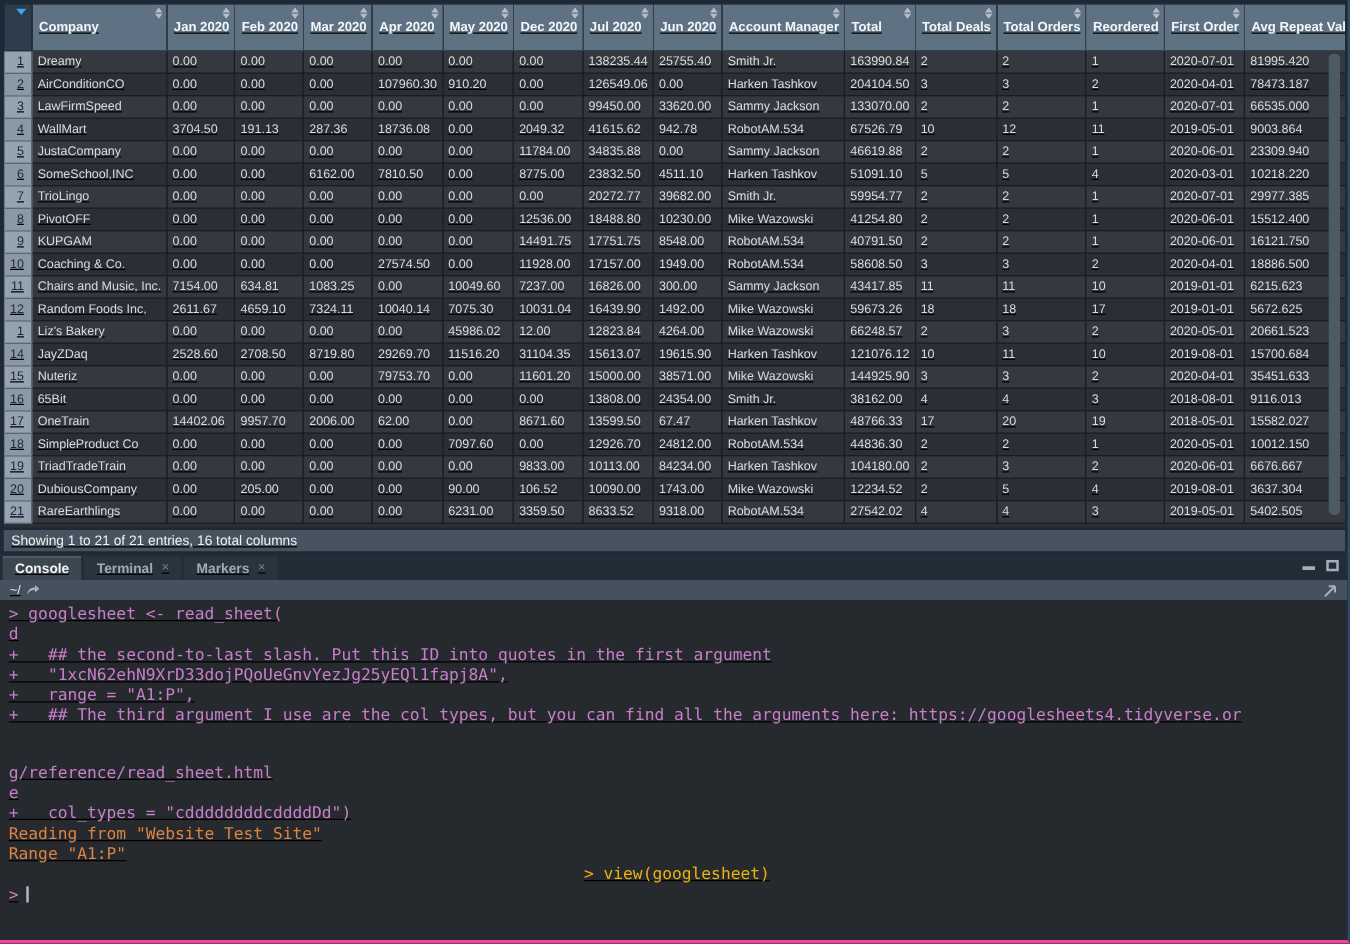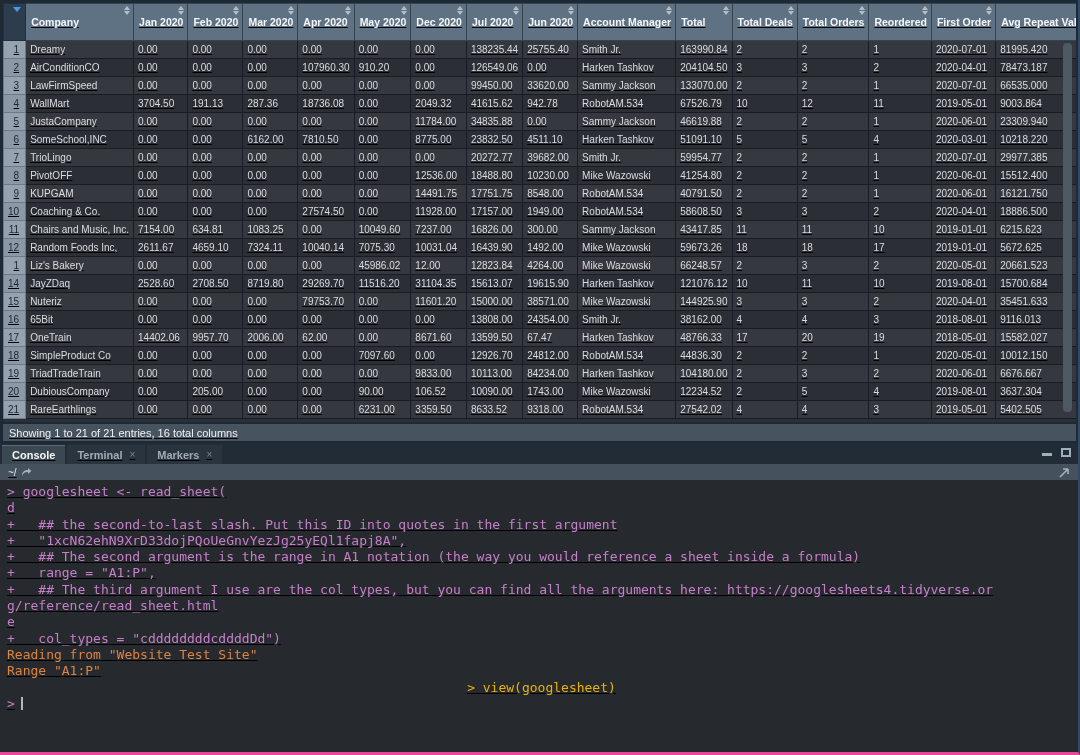--- a/index.html
+++ b/index.html
@@ -583,24 +583,23 @@
       </svg>
       <svg width="11" height="11" viewBox="0 0 11 11" style="margin-left:auto">
         <path d="M1 10 L9 2 M9 2 L9 7 M9 2 L4 2" stroke="#9fb2c2" stroke-width="1.6" fill="none"></path>
       </svg>
     </div>
     <div class="console-body">
         <div class="cline" style="color: rgb(199, 127, 202);">&gt; googlesheet &lt;- read_sheet(</div>
         <div class="cline" style="color: rgb(199, 127, 202);">d</div>
         <div class="cline" style="color: rgb(199, 127, 202);">+   ## the second-to-last slash. Put this ID into quotes in the first argument</div>
         <div class="cline" style="color: rgb(199, 127, 202);">+   "1xcN62ehN9XrD33dojPQoUeGnvYezJg25yEQl1fapj8A",</div>
-        <div class="cline" style="color: rgb(199, 127, 202);">+   ## The second argument is the range in A1 notation (the way you would reference a sheet inside a formula)</div>
         <div class="cline" style="color: rgb(199, 127, 202);">+   range = "A1:P",</div>
         <div class="cline" style="color: rgb(199, 127, 202);">+   ## The third argument I use are the col types, but you can find all the arguments here: https://googlesheets4.tidyverse.or</div>
-        <div class="cline" style="color: rgb(199, 127, 202);">g/reference/read_sheet.html</div>
+        <div class="cline" style="color: rgb(199, 127, 202); margin-top: 29px;">g/reference/read_sheet.html</div>
         <div class="cline" style="color: rgb(199, 127, 202);">e</div>
         <div class="cline" style="color: rgb(199, 127, 202);">+   col_types = "cddddddddcddddDd")</div>
         <div class="cline" style="color: rgb(223, 131, 64);">Reading from "Website Test Site"</div>
         <div class="cline" style="color: rgb(223, 131, 64);">Range "A1:P"</div>
         <div class="cline" style="color: #eab308; text-align: center;">&gt; view(googlesheet)</div>
         <div class="cline" style="color: rgb(199, 127, 202);">&gt;<span class="cursor"></span></div>
       </div>
   </div>
 
 </div>

